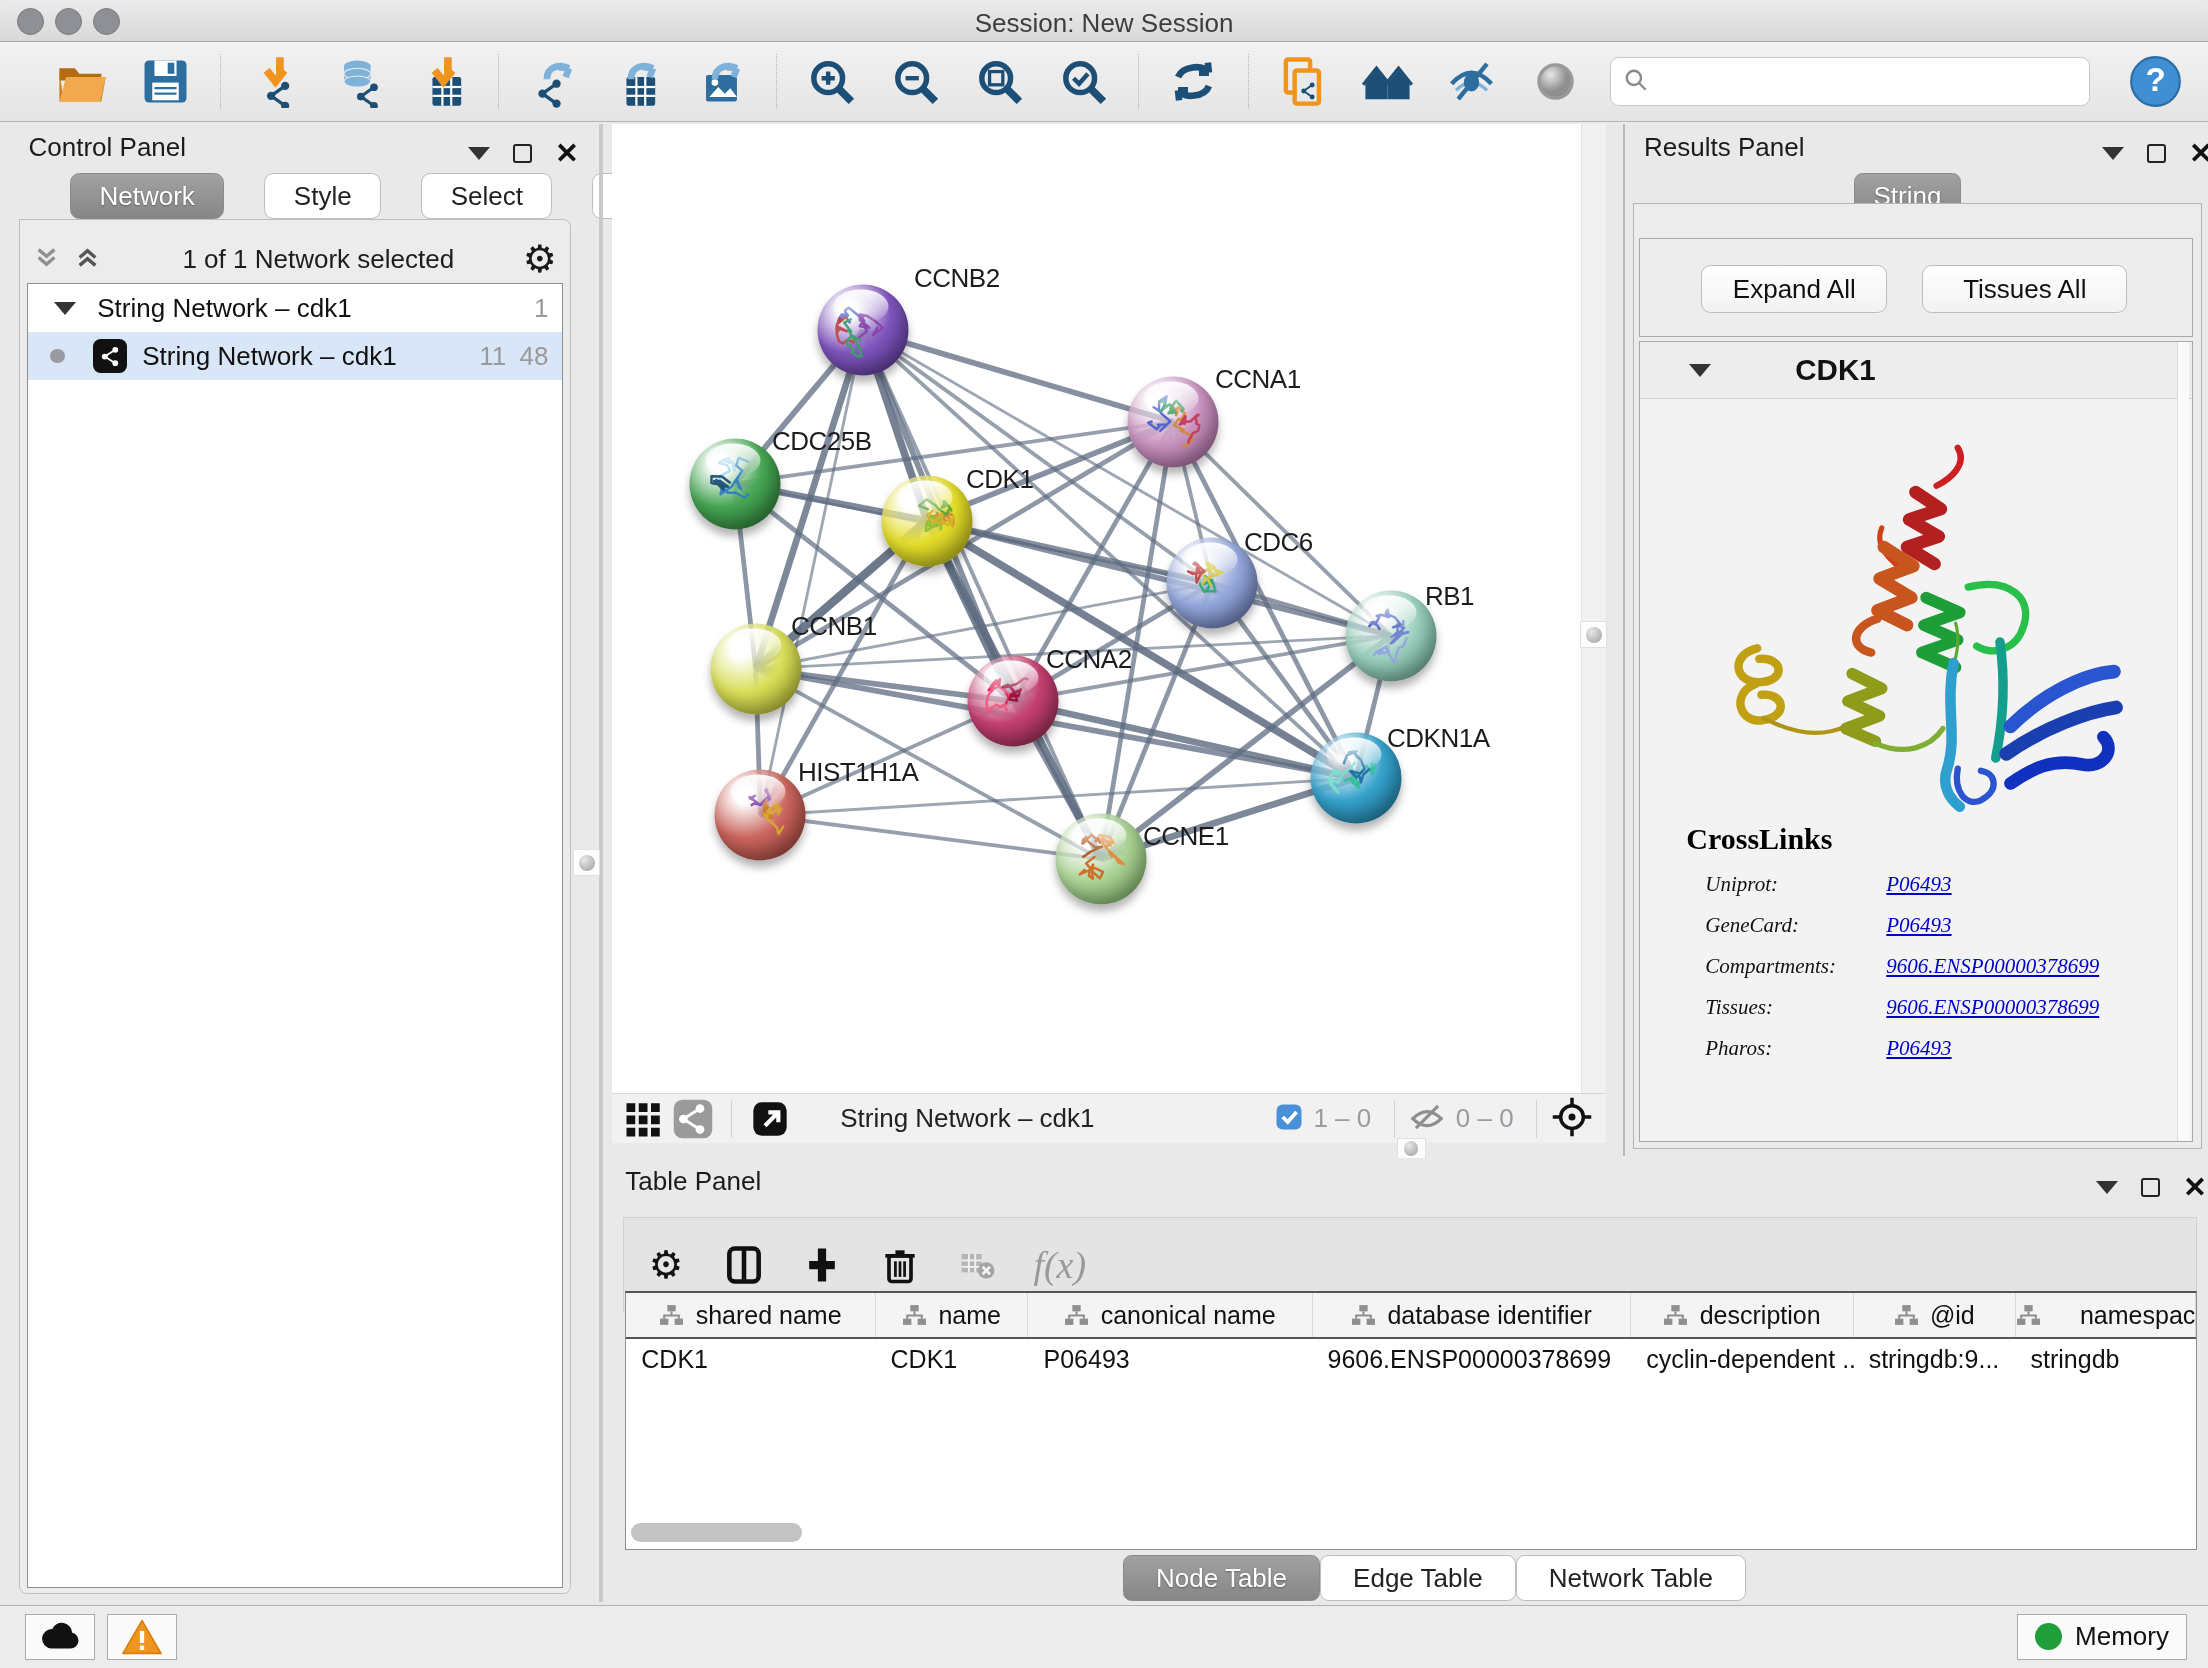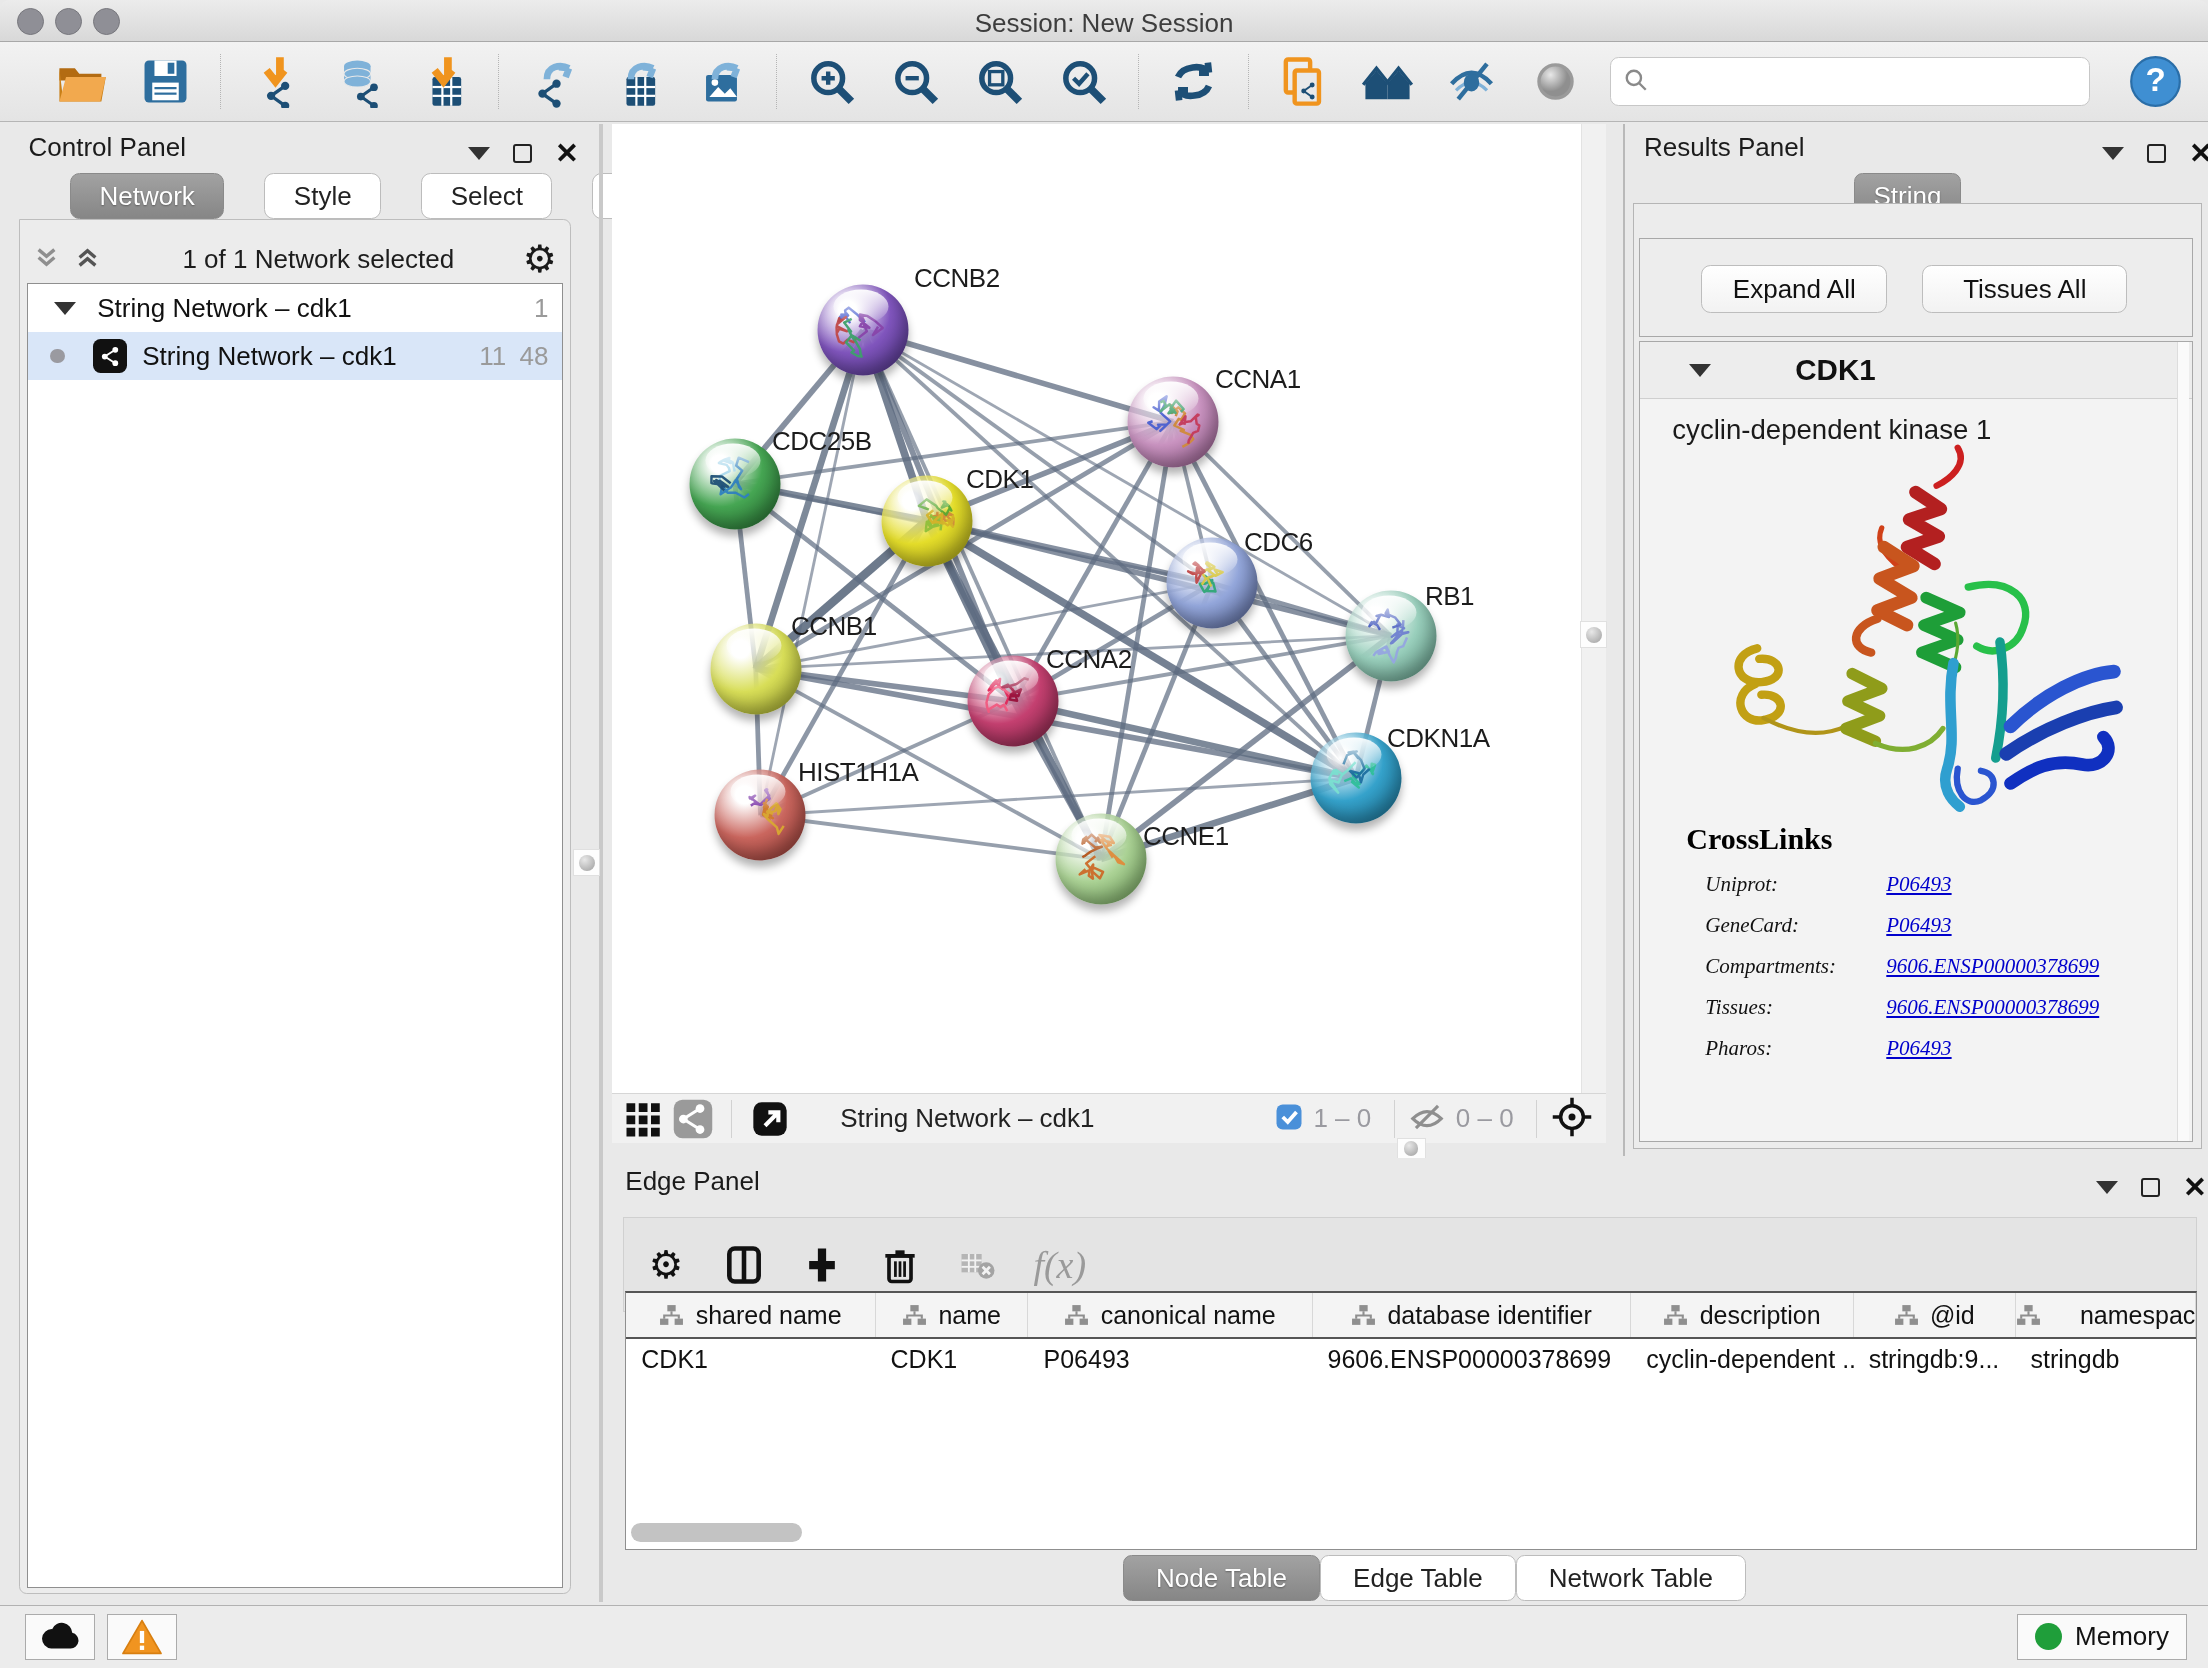--- a/index.html
+++ b/index.html
@@ -605,21 +605,20 @@
   <div id="rp-inner">
     <div id="rp-btnbox">
       <div class="rp-btn" style="left:61px;width:186px">Expand All</div>
       <div class="rp-btn" style="left:282px;width:205px">Tissues All</div>
     </div>
     <div id="rp-entry">
       <div id="rp-entry-head">
         <span class="caret-down" style="margin-left:49px"></span>
         <span id="rp-gene">CDK1</span>
       </div>
-      <div id="rp-desc">cyclin-dependent kinase 1</div>
       <div id="rp-struct">
         <svg width="447" height="380" viewBox="0 0 420 360">
           <g fill="none" stroke-linecap="round" stroke-linejoin="round">
             <path d="M250 14 C260 30,242 44,230 50" stroke="#cc2020" stroke-width="6"></path>
             <path d="M210 56 L234 72 L204 82 L232 98 L202 108 L228 124" stroke="#b32020" stroke-width="12"></path>
             <path d="M196 128 C180 116,172 104,178 90" stroke="#d04018" stroke-width="5"></path>
             <path d="M180 108 L208 126 L176 138 L206 156 L174 168 L202 182" stroke="#c8551e" stroke-width="12"></path>
             <path d="M174 176 C148 184,148 204,168 208" stroke="#c8551e" stroke-width="8"></path>
             <path d="M60 204 C34 210,38 238,64 236 C88 234,84 212,62 214" stroke="#c2a014" stroke-width="8"></path>
             <path d="M58 238 C34 248,44 276,66 272 C90 268,86 246,64 248" stroke="#c2a014" stroke-width="8"></path>
@@ -662,21 +661,21 @@
               <span class="xl-link">P06493</span>
             </div>
           </div>
       </div>
       <div id="rp-scroll"></div>
     </div>
   </div>
 </div>
 
 <div id="table-panel">
-  <div class="panel-title abs" style="left:13.3px;top:7.6px">Edge Panel</div>
+  <div class="panel-title abs" style="left:13.3px;top:7.6px">Table Panel</div>
   <div class="panel-ctls" style="left:1484px;top:15px">
     <span class="caret-down"></span>
     <span class="float-ico"></span>
     <span class="close-ico">✕</span>
   </div>
   <div id="tp-toolbar">
       <span class="tb-btn" style="width: 46px; height: 46px;">
         <svg viewBox="0 0 48 48" style="width:44px;height:44px">
           <text x="24" y="38" text-anchor="middle" font-size="42" fill="#111" font-family="DejaVu Sans">⚙</text>
         </svg>

